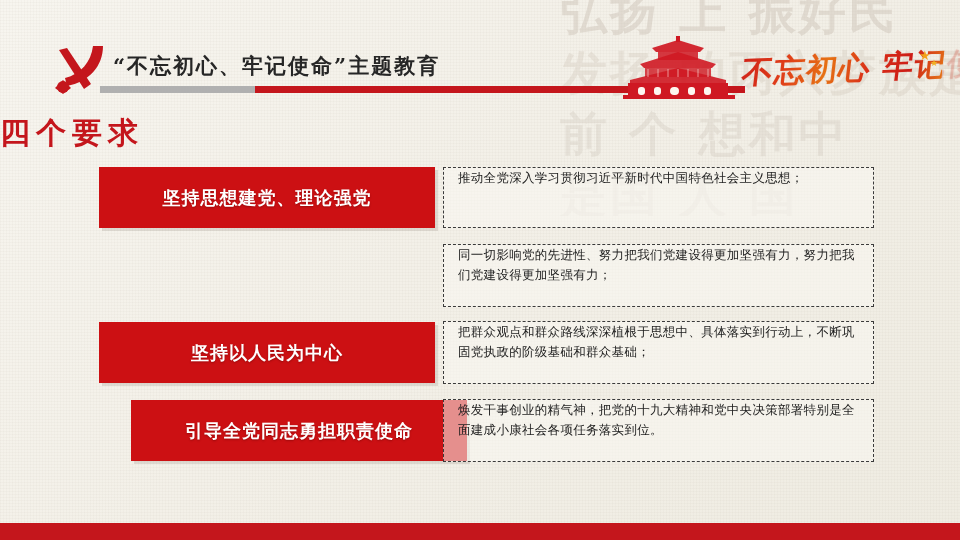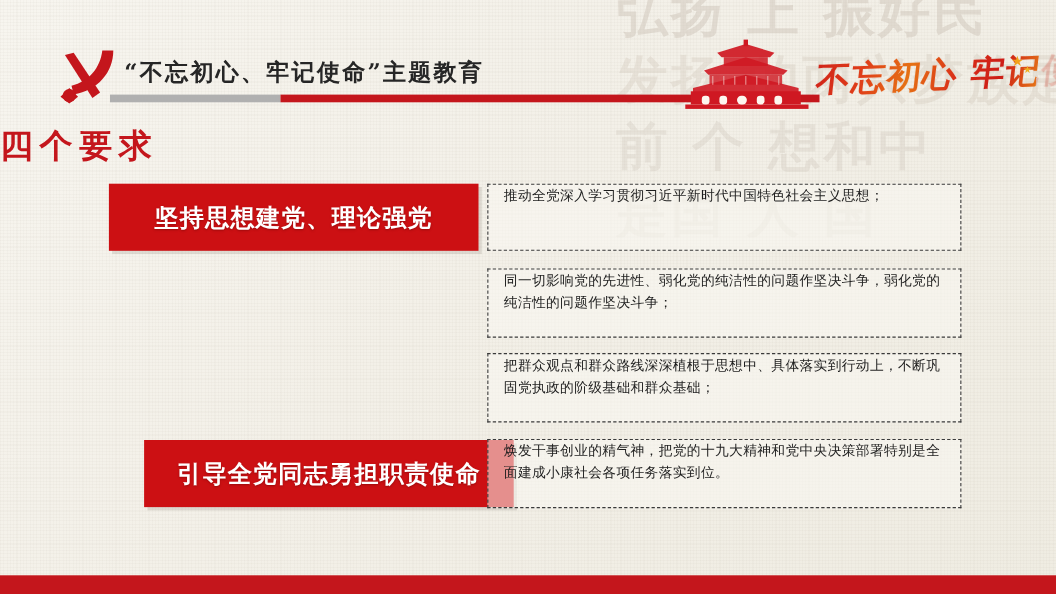--- a/index.html
+++ b/index.html
@@ -69,21 +69,21 @@
 
   
   .rows{position:absolute;left:0;top:0;width:960px;height:540px;}
   .row{position:absolute;left:99px;width:769px;}
   .label{
     position:absolute;left:0;top:0;width:336px;
     background:#cc1013;
     box-shadow:3px 3px 0 rgba(120,110,100,.18);
     display:flex;align-items:center;justify-content:center;
     color:#ffffff;font-family:"DejaVu Serif","Liberation Serif",serif;
-    font-weight:700;font-size:22px;letter-spacing:1px;
+    font-weight:700;font-size:18px;letter-spacing:1px;
     text-shadow:0 1px 2px rgba(90,0,0,.45);
     text-align:center;
   }
   .desc{
     position:absolute;left:344px;width:431px;
     border:1px dashed #3a3a3a;
     background:rgba(250,248,243,.55);
     box-sizing:border-box;
     display:flex;align-items:flex-start;
     padding:0 14px;
@@ -178,25 +178,26 @@
 
     <div class="row r1">
       <div class="label">坚持思想建党、理论强党</div>
       <div class="desc">
         <span>推动全党深入学习贯彻习近平新时代中国特色社会主义思想；</span>
       </div>
     </div>
 
     <div class="row r2">
       <div class="desc">
-        <span>同一切影响党的先进性、弱化党的纯洁性的问题作坚决斗争，弱化党的纯洁性的问题作坚决斗争；</span>
+        <span>同一切影响党的先进性、努力把我们党建设得更加坚强有力，努力把我们党建设得更加坚强有力；</span>
       </div>
     </div>
 
     <div class="row r3">
+      <div class="label">坚持以人民为中心</div>
       <div class="desc">
         <span>把群众观点和群众路线深深植根于思想中、具体落实到行动上，不断巩固党执政的阶级基础和群众基础；</span>
       </div>
     </div>
 
     <div class="row r4">
       <div class="label">引导全党同志勇担职责使命</div>
       <div class="desc">
         <span>焕发干事创业的精气神，把党的十九大精神和党中央决策部署特别是全面建成小康社会各项任务落实到位。</span>
       </div>

